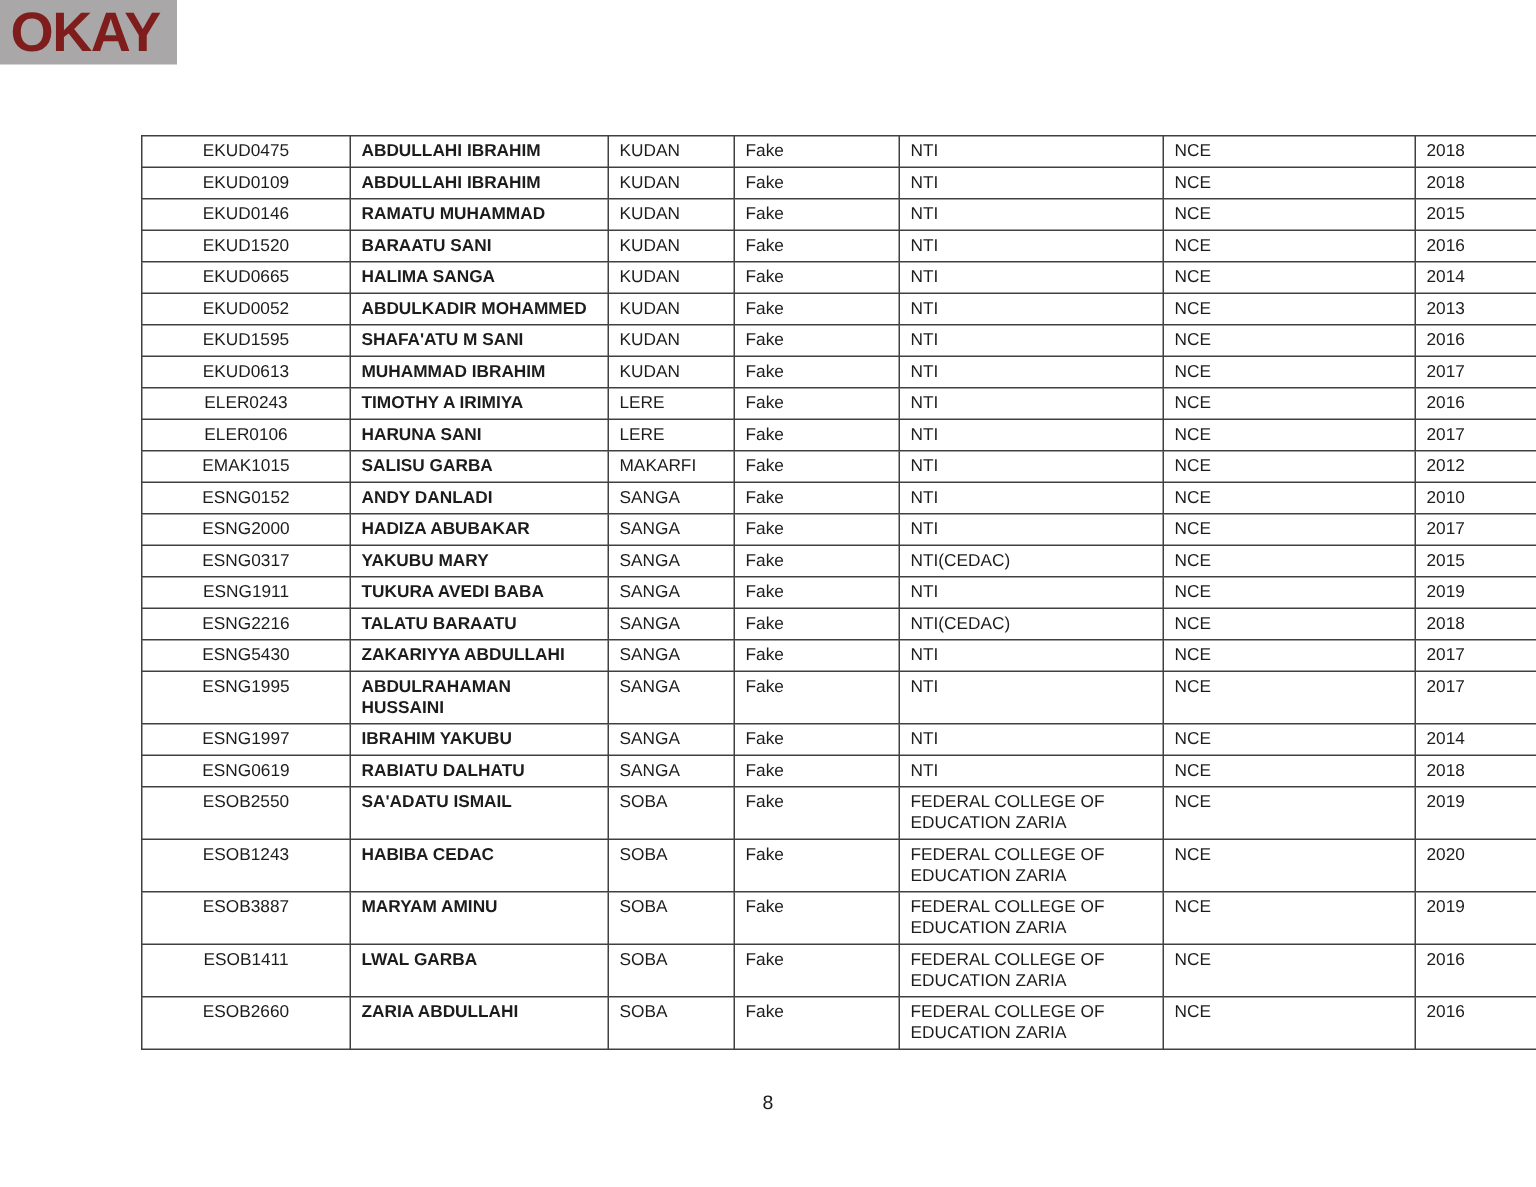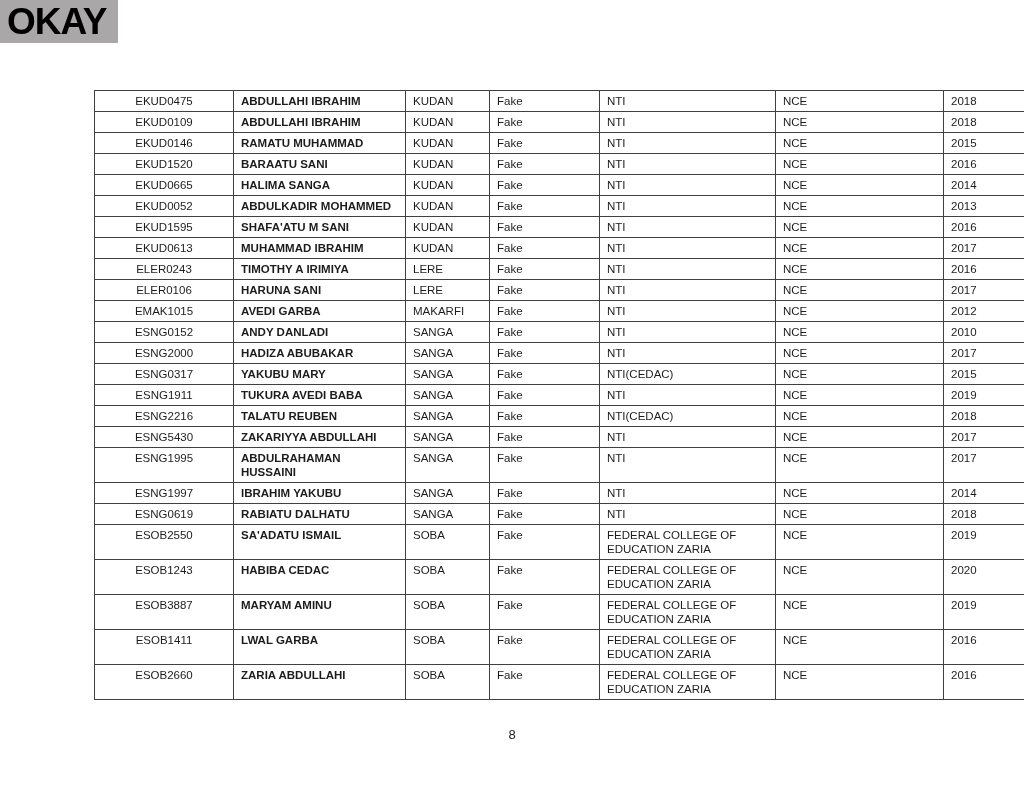--- a/index.html
+++ b/index.html
@@ -13,21 +13,21 @@
   }
 
   
   .logo {
     position: absolute; top: 0; left: 0;
     display: flex;
     height: 43px;
   }
   .logo-block {
     background: #a9a7a7;
-    color: #000000;
+    color: #7f1d1d;
     font-weight: bold;
     font-size: 37px;
     line-height: 43px;
     letter-spacing: -1px;
     display: flex;
     align-items: center;
   }
   .logo-block.okay { width: 118px; padding-left: 7px; box-sizing: border-box; }
   .logo-block.ng   { width: 84px; padding-left: 4px; box-sizing: border-box; }
   .logo-sep { width: 3px; background: #ffffff; }
@@ -168,21 +168,21 @@
           <td class="c-id">ELER0106</td>
           <td class="c-name">HARUNA SANI</td>
           <td class="c-lga">LERE</td>
           <td class="c-stat">Fake</td>
           <td class="c-inst">NTI</td>
           <td class="c-qual">NCE</td>
           <td class="c-year">2017</td>
         </tr>
         <tr>
           <td class="c-id">EMAK1015</td>
-          <td class="c-name">AVEDI GARBA</td>
+          <td class="c-name">SALISU GARBA</td>
           <td class="c-lga">MAKARFI</td>
           <td class="c-stat">Fake</td>
           <td class="c-inst">NTI</td>
           <td class="c-qual">NCE</td>
           <td class="c-year">2012</td>
         </tr>
         <tr>
           <td class="c-id">ESNG0152</td>
           <td class="c-name">ANDY DANLADI</td>
           <td class="c-lga">SANGA</td>
@@ -213,21 +213,21 @@
           <td class="c-id">ESNG1911</td>
           <td class="c-name">TUKURA AVEDI BABA</td>
           <td class="c-lga">SANGA</td>
           <td class="c-stat">Fake</td>
           <td class="c-inst">NTI</td>
           <td class="c-qual">NCE</td>
           <td class="c-year">2019</td>
         </tr>
         <tr>
           <td class="c-id">ESNG2216</td>
-          <td class="c-name">TALATU REUBEN</td>
+          <td class="c-name">TALATU BARAATU</td>
           <td class="c-lga">SANGA</td>
           <td class="c-stat">Fake</td>
           <td class="c-inst">NTI(CEDAC)</td>
           <td class="c-qual">NCE</td>
           <td class="c-year">2018</td>
         </tr>
         <tr>
           <td class="c-id">ESNG5430</td>
           <td class="c-name">ZAKARIYYA ABDULLAHI</td>
           <td class="c-lga">SANGA</td>

